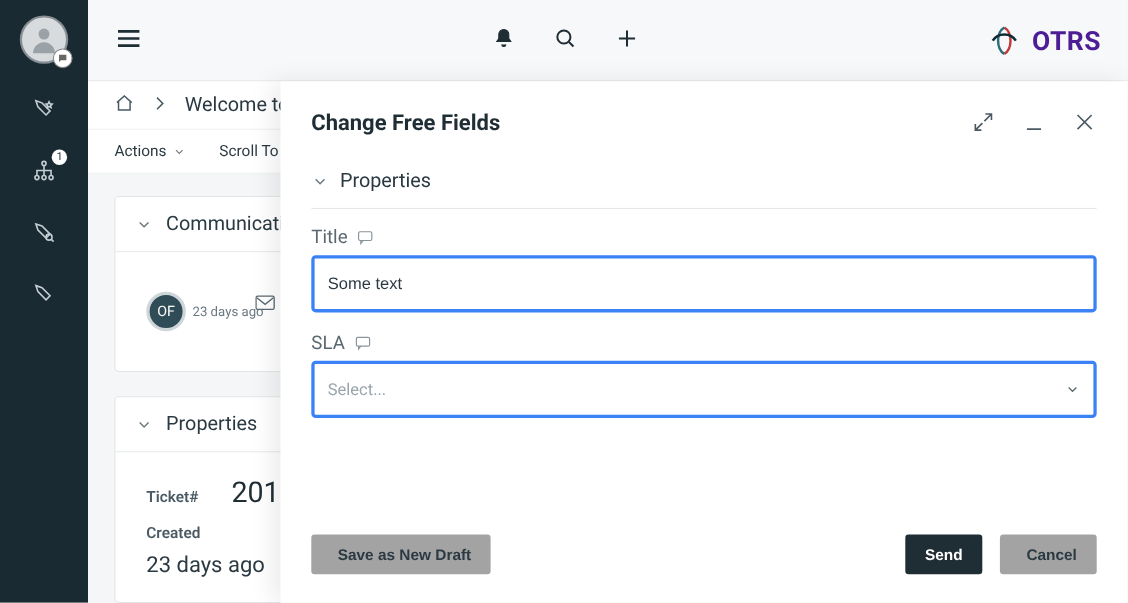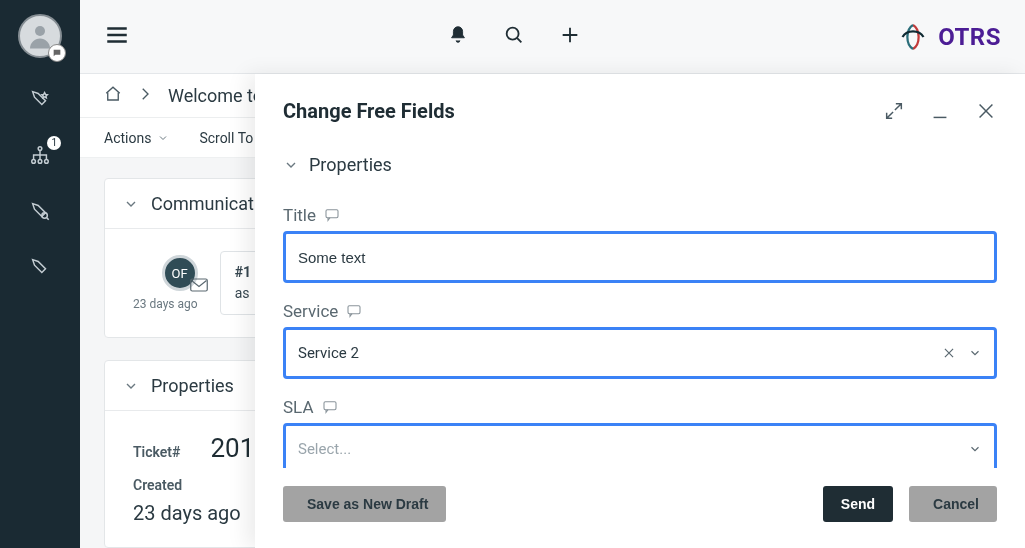--- a/index.html
+++ b/index.html
@@ -39,21 +39,21 @@
   .menurow .menu svg { width:12px; height:12px; stroke:#6a7880; fill:none; stroke-width:2; }
 
   .content { flex:1; padding: 20px 24px; overflow:auto; display:flex; flex-direction:column; gap:22px; }
 
   .card { background:#fff; border:1px solid #e3e6e8; border-radius:4px; }
   .card-head { padding:14px 18px; display:flex; align-items:center; gap:12px; font-size:18px; color:#2b3a42; }
   .card-head svg { width:16px; height:16px; stroke:#6a7880; fill:none; stroke-width:2; }
   .card-body { border-top:1px solid #e8eaec; padding: 22px 28px; }
 
   .comm-row { display:flex; align-items:center; gap:22px; }
-  .of-badge-wrap { position:relative; display:flex; flex-direction:column; align-items:flex-end; gap:6px; }
+  .of-badge-wrap { position:relative; display:flex; flex-direction:row; align-items:center; gap:6px; }
   .of-badge { width:36px; height:36px; border-radius:50%; background:#304c56; color:#fff; display:flex; align-items:center; justify-content:center; font-size:13px; border:3px solid #cfd6da; }
   .mail-pin { position:absolute; right:-10px; bottom:20px; width:18px; height:14px; }
   .mail-pin svg { width:18px; height:14px; stroke:#5a6870; fill:none; stroke-width:1.6; }
   .of-age { font-size:12px; color:#6a7880; }
   .bubble { background:#fff; border:1px solid #dfe3e6; border-radius:4px; padding:10px 14px; position:relative; font-size:14px; line-height:1.5; color:#374750; }
   .bubble .num { font-weight:700; }
 
   .prop-row { display:flex; gap:30px; align-items:baseline; }
   .prop-row .label { font-size:14px; color:#4a5a63; font-weight:600; }
   .prop-row .value { font-size:26px; color:#1f2d34; }
@@ -284,40 +284,20 @@
           <svg viewBox="0 0 24 24">
               <rect x="3" y="4" width="18" height="12" rx="2"></rect>
               <path d="M9 16l-3 4v-4"></path>
             </svg>
         </div>
         <div class="input">
           <input type="text" value="Some text" style="">
         </div>
       </div>
 
-      <div class="field">
-        <div class="field-label-row">
-          <span>Service</span>
-          <svg viewBox="0 0 24 24">
-              <rect x="3" y="4" width="18" height="12" rx="2"></rect>
-              <path d="M9 16l-3 4v-4"></path>
-            </svg>
-        </div>
-        <div class="select">
-          <span>Service 2</span>
-          <span class="select-icons">
-            <svg viewBox="0 0 24 24">
-                <path d="M5 5l14 14M19 5L5 19"></path>
-              </svg>
-            <svg viewBox="0 0 24 24">
-                <path d="M6 9l6 6 6-6"></path>
-              </svg>
-          </span>
-        </div>
-      </div>
 
       <div class="field">
         <div class="field-label-row">
           <span>SLA</span>
           <svg viewBox="0 0 24 24">
               <rect x="3" y="4" width="18" height="12" rx="2"></rect>
               <path d="M9 16l-3 4v-4"></path>
             </svg>
         </div>
         <div class="select">

